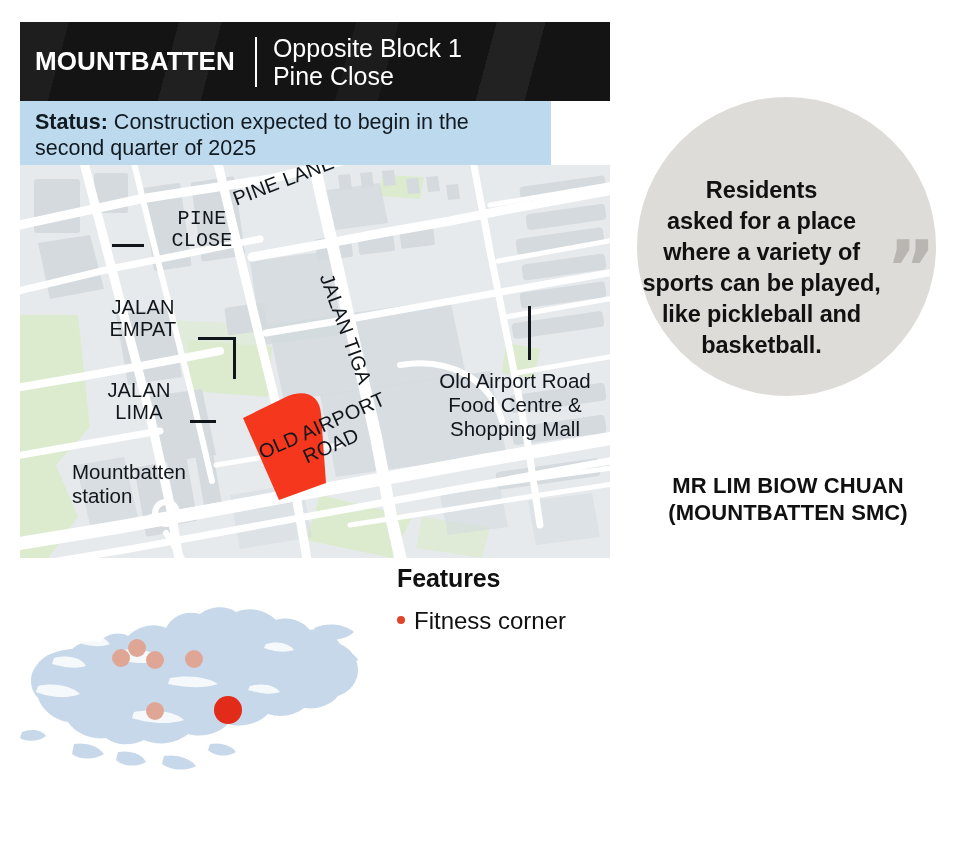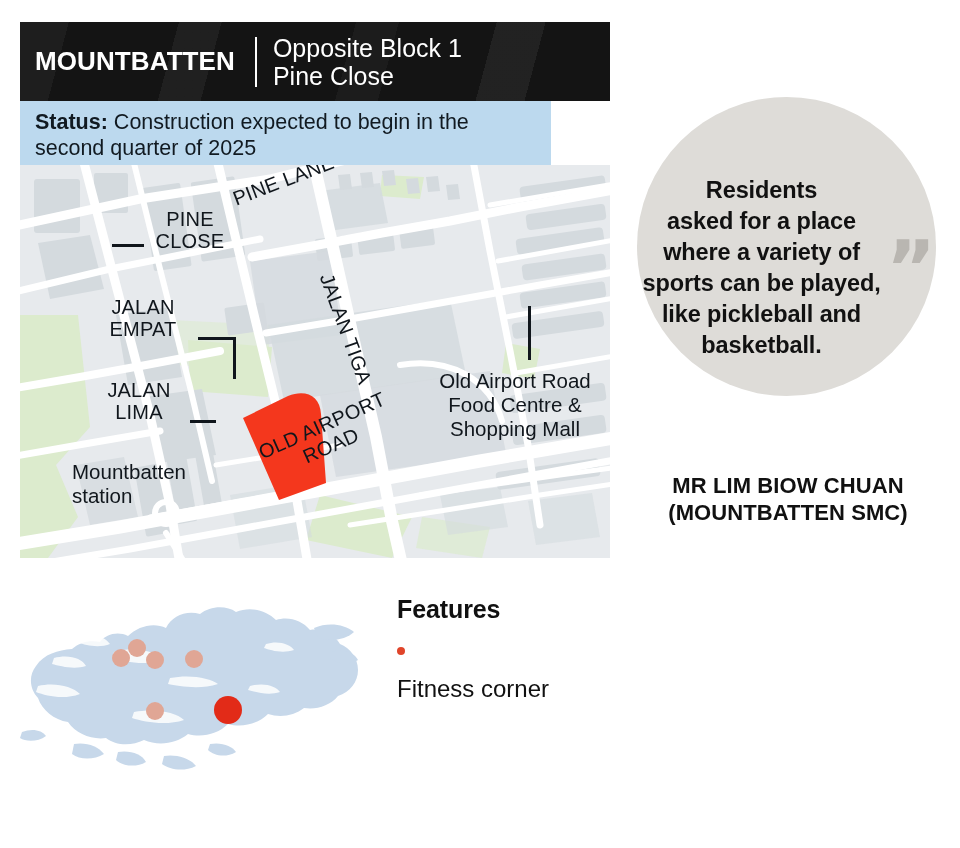--- a/index.html
+++ b/index.html
@@ -86,26 +86,26 @@
     font-weight:700; font-family:"DejaVu Sans", sans-serif;
   }
   #quote-attrib{
     position:absolute; left:613px; top:473px; width:350px;
     text-align:center; color:#111111;
     font-size:22px; line-height:1.22; font-weight:700;
     white-space:pre-line; letter-spacing:.1px;
   }
 
   
-  #features{ position:absolute; left:397px; top:595px; width:420px; }
+  #features{ position:absolute; left:397px; top:564px; width:420px; }
   #features h2{ font-size:25px; font-weight:700; color:#111; letter-spacing:-.1px; }
   #features ul{ list-style:none; margin-top:9px; }
   #features li{
-    display:flex; align-items:flex-start; gap:15px;
-    font-size:24px; line-height:1.55; color:#111; font-weight:400;flex-direction:column;
+    display:flex; align-items:flex-start; gap:9px;
+    font-size:24px; line-height:1.55; color:#111; font-weight:400;
   }
   #features li .dot{
     width:8px; height:8px; border-radius:50%;
     background:#e0452a; flex:none; margin-top:14px;
   }
 
   
   #locator{ position:absolute; left:14px; top:592px; width:350px; height:180px; }
 </style>
 </head>
@@ -205,21 +205,21 @@
       <path d="M130,352 L210,338 L290,324" stroke-width="5"></path>
       <path d="M400,330 L470,320 L540,310 L600,302" stroke-width="5"></path>
       <path d="M330,360 L420,346 L520,330 L600,318" stroke-width="5"></path>
       <path d="M146,368 L166,400" stroke-width="6"></path>
       <circle cx="146" cy="348" r="11" stroke-width="6"></circle>
     </g>
 
     <path d="M223,253 L268,231 C286,224 300,231 301,249 L306,318 L259,335 Z" fill="#f4371d"></path>
   </svg>
 
-  <span class="mlabel cap" style="left:124px; top:43px; width:92px;">PINE
+  <span class="mlabel cap" style="left:136px; top:43px; width:92px;font-family:Liberation Mono, monospace;">PINE
 CLOSE</span>
   <span class="leader" style="left:92px; top:79px; width:32px; height:2.5px;"></span>
 
   <span class="mlabel cap" style="left:194px; top:30px; width:140px; transform:rotate(-21deg); transform-origin:left top;">PINE LANE</span>
 
   <span class="mlabel cap" style="left:68px; top:131px; width:110px;">JALAN
 EMPAT</span>
   <span class="leader" style="left:178px; top:172px; width:38px; height:2.5px;"></span>
   <span class="leader" style="left:213px; top:172px; width:2.5px; height:42px;"></span>
 

